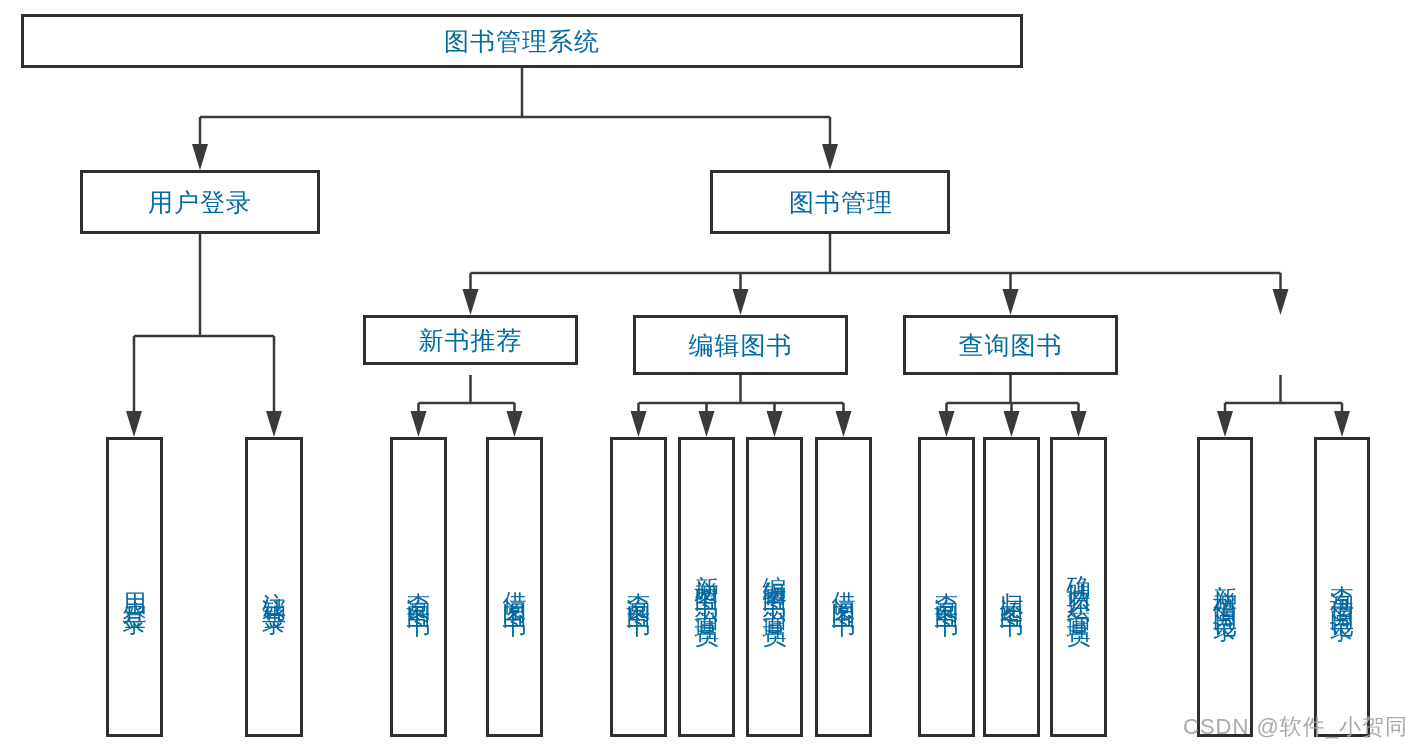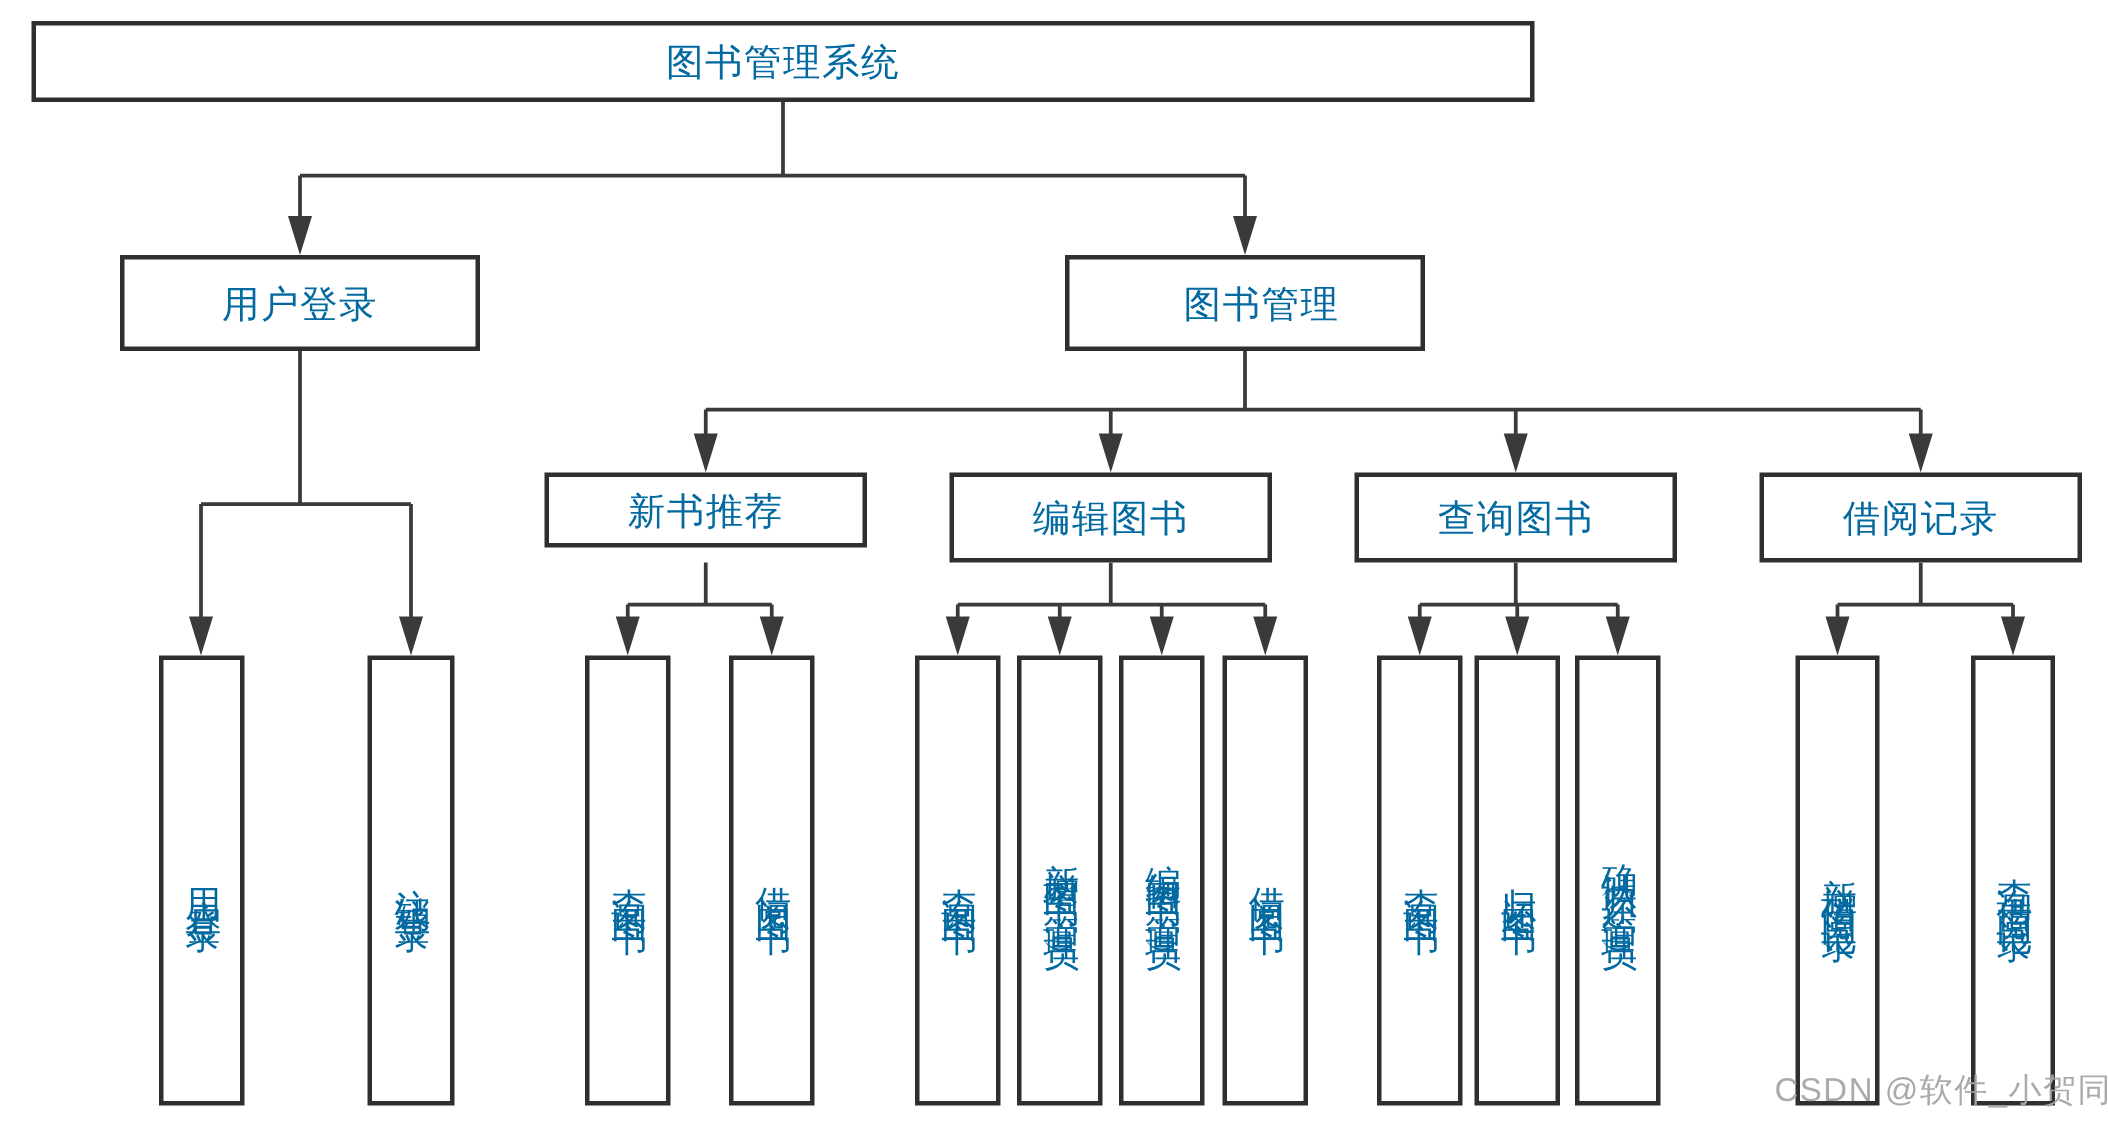--- a/index.html
+++ b/index.html
@@ -71,23 +71,20 @@
 
   <div class="node h" style="left:363px;top:315px;width:215px;height:50px;text-align:right;">
     <span>新书推荐</span>
   </div>
   <div class="node h" style="left:633px;top:315px;width:215px;height:60px;">
     <span>编辑图书</span>
   </div>
   <div class="node h" style="left:903px;top:315px;width:215px;height:60px;">
     <span>查询图书</span>
   </div>
-  <div class="node h" style="left:1173px;top:315px;width:215px;height:60px;">
-    <span>借阅记录</span>
-  </div>
 
   <div class="node v" style="left:106px;top:437px;width:57px;height:300px;">
     <span>用户登录</span>
   </div>
   <div class="node v" style="left:245px;top:437px;width:58px;height:300px;">
     <span>注销登录</span>
   </div>
 
   <div class="node v" style="left:390px;top:437px;width:57px;height:300px;">
     <span>查询图书</span>

